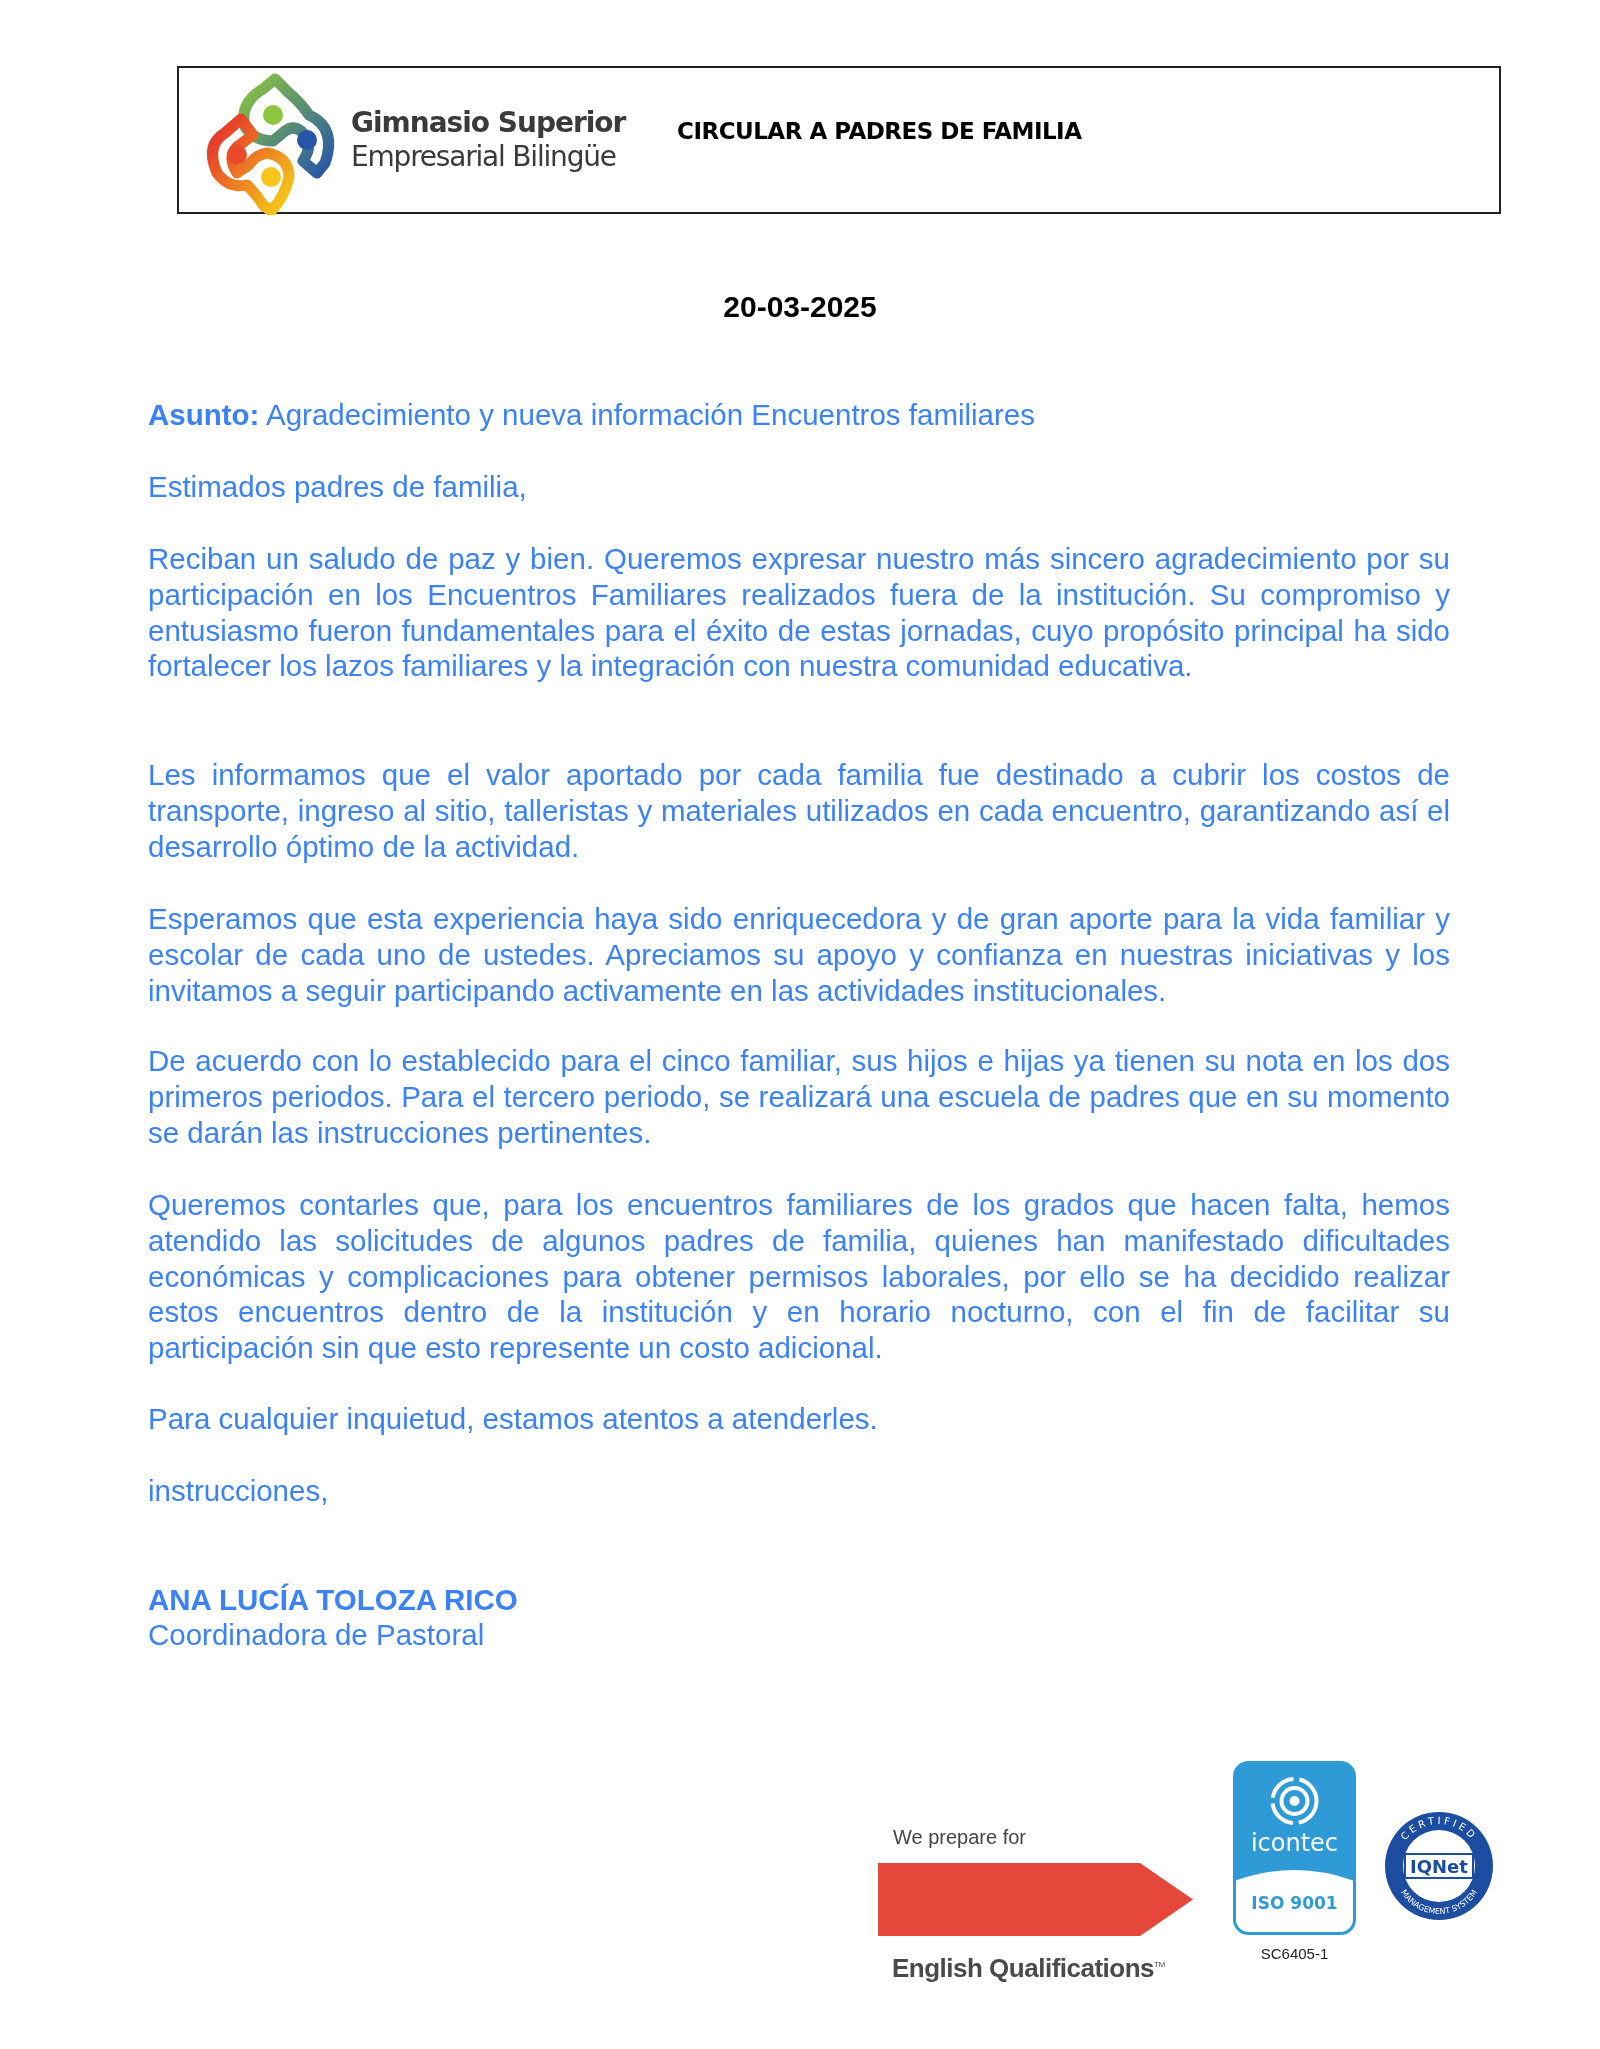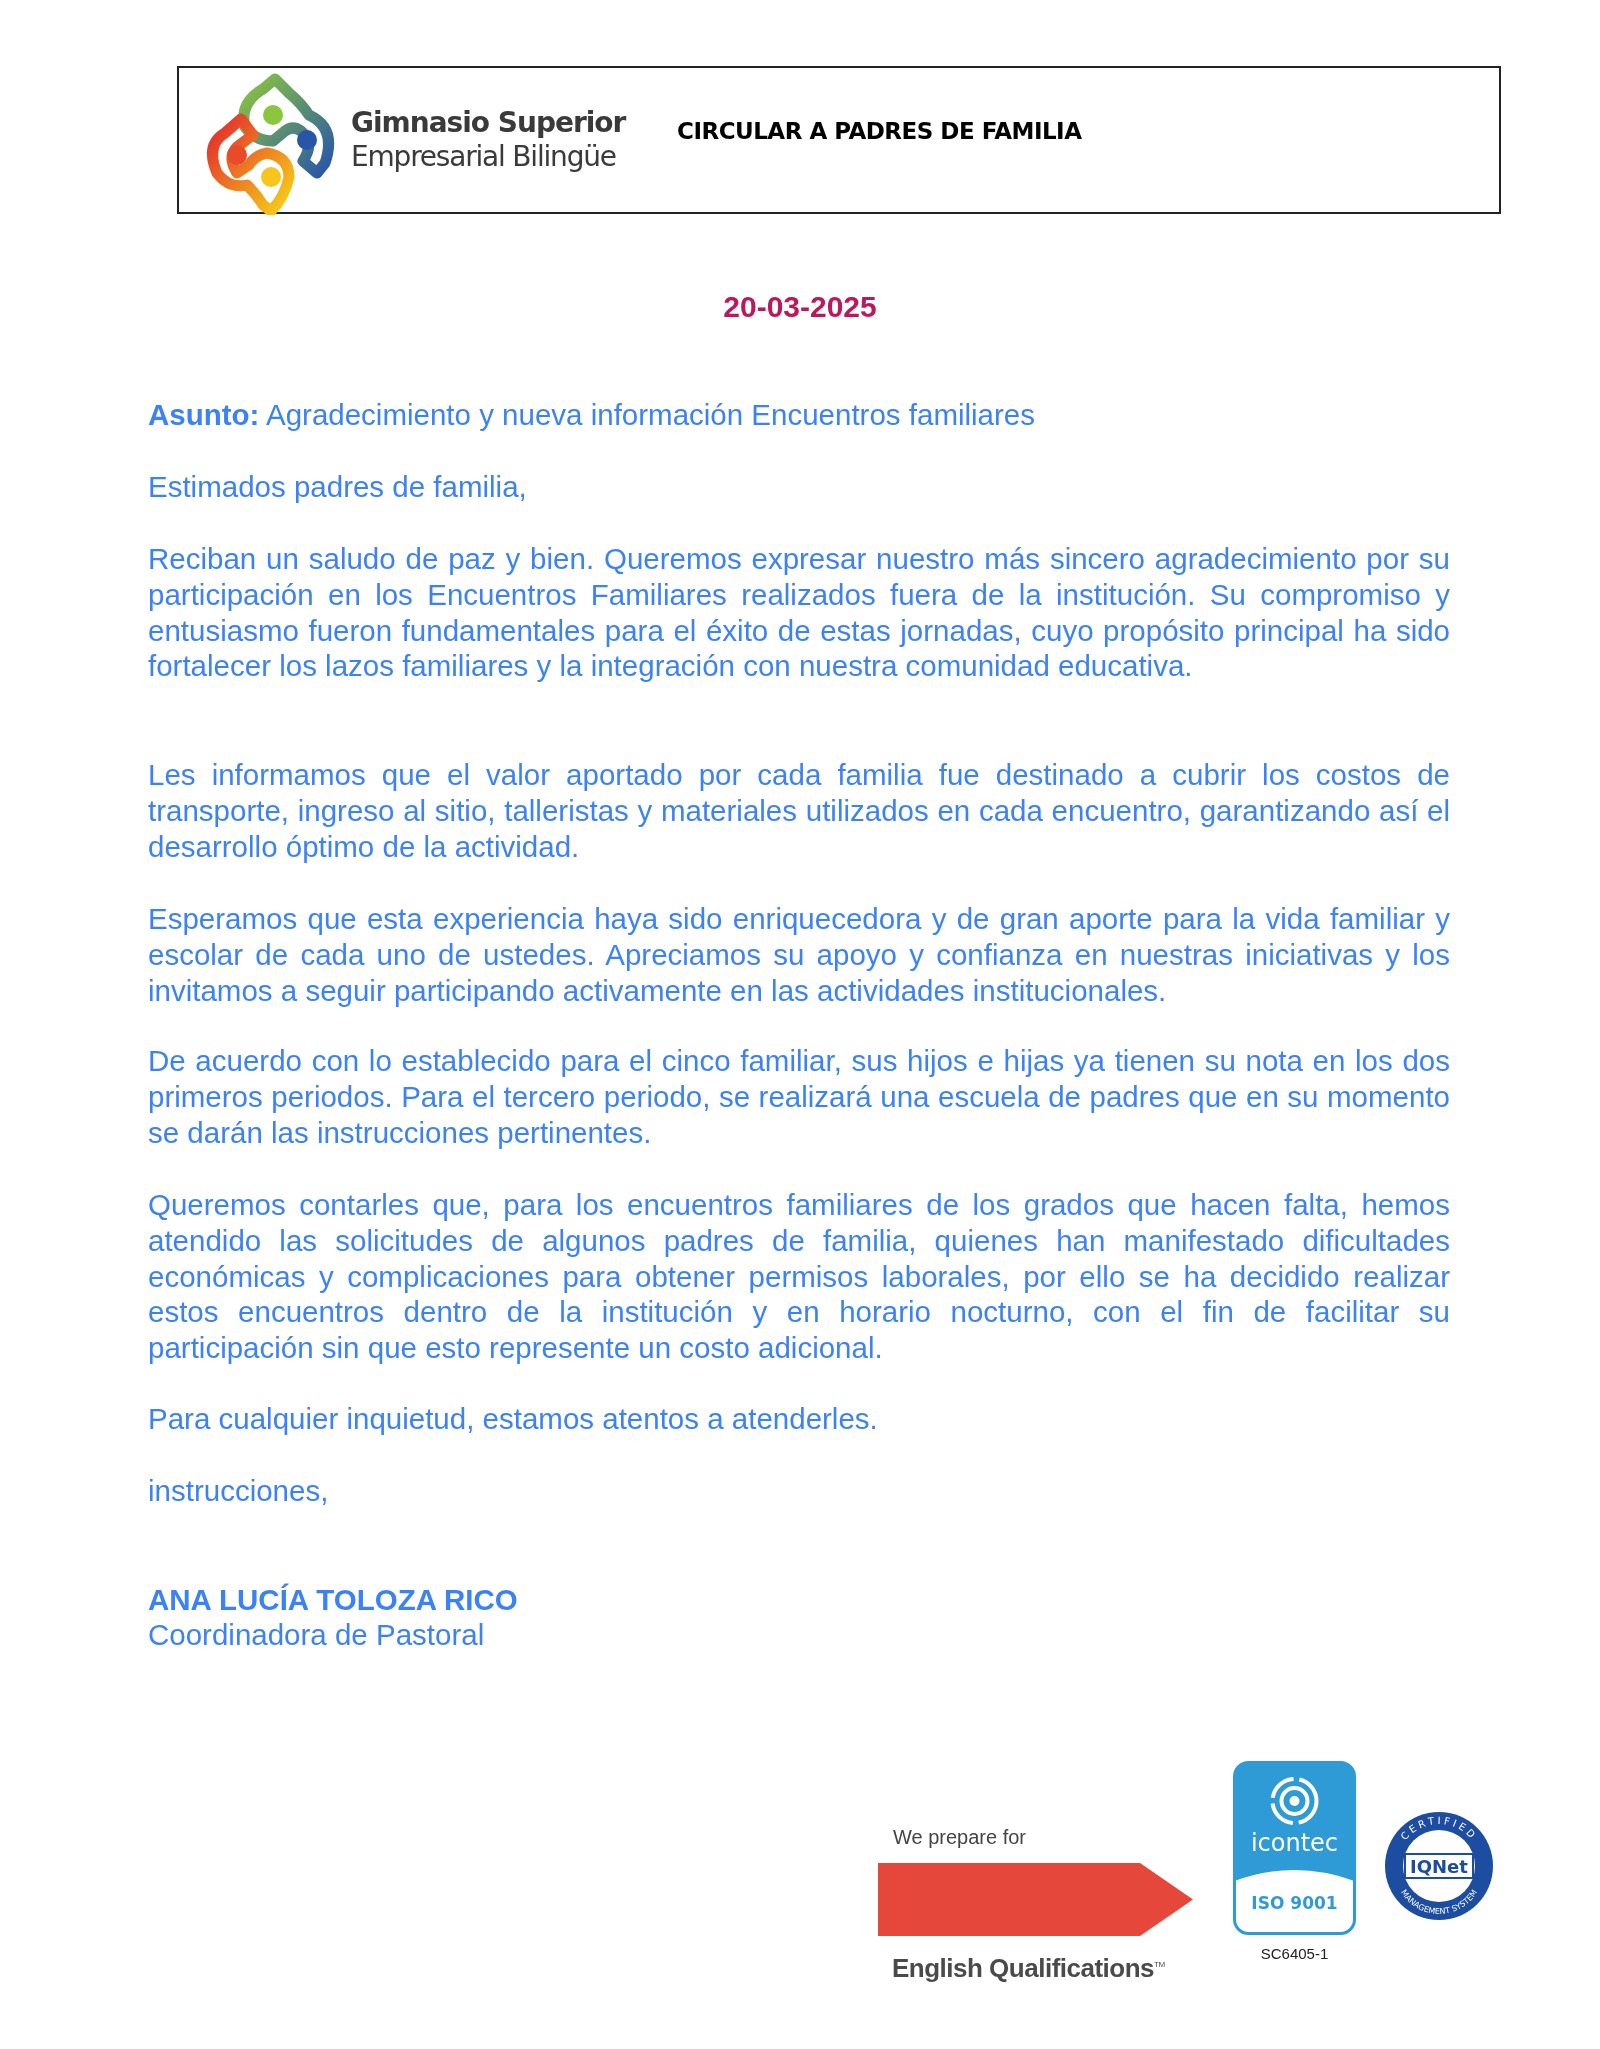--- a/index.html
+++ b/index.html
@@ -6,21 +6,21 @@
   body { width:1600px; height:2049px; position:relative; overflow:hidden;
          font-family:"Liberation Sans", sans-serif; color:#111; }
   .header-box { position:absolute; left:133px; top:66px; width:1324px; height:148px;
                 border:2px solid #222; box-sizing:border-box;margin-left:44px; }
   .school-logo { position:absolute; left:18px; top:5px; width:142px; height:142px; }
   .school-name { position:absolute; left:172px; top:38px; color:#3a3a3a; line-height:34px; }
   .school-name .l1 { font-family:"DejaVu Sans", sans-serif; font-weight:bold; font-size:28px; letter-spacing:-1px; display:block; }
   .school-name .l2 { font-family:"DejaVu Sans", sans-serif; font-size:28px; letter-spacing:-1.2px; display:block; }
   .doc-title { position:absolute; left:498px; top:50px; font-family:"DejaVu Sans", sans-serif;
                font-weight:bold; font-size:23px; letter-spacing:-0.5px; color:#000; }
-  .date { position:absolute; left:0; width:1600px; top:290px; text-align:center; font-weight:bold; font-size:30px; color:#be185d; }
+  .date { position:absolute; left:0; width:1600px; top:290px; text-align:center; font-weight:bold; font-size:30px; color:#000000; }
   .body-text { position:absolute; left:148px; width:1302px; font-size:29.5px; line-height:35.8px; color:#3b82f6; }
   .subject { top:397px; }
   .greeting { top:469px; }
   .para { text-align:justify; }
   .p1 { top:541px; }
   .p2 { top:757px; }
   .p3 { top:901px; }
   .p4 { top:1043px; }
   .p5 { top:1187px; }
   .closing1 { top:1401px; }

